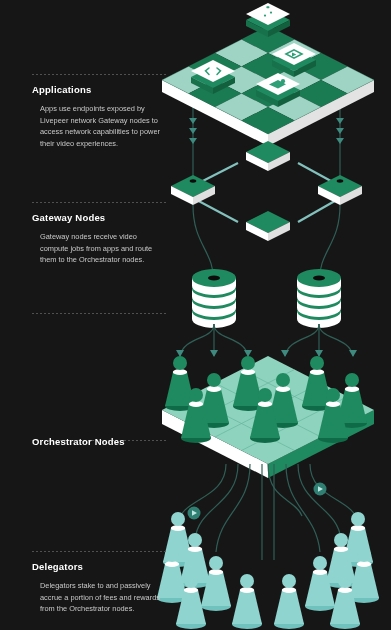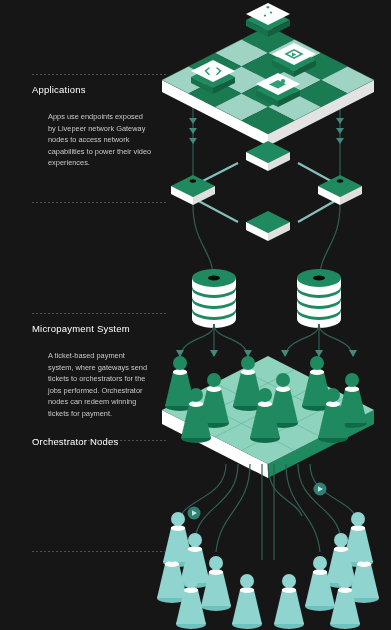--- a/index.html
+++ b/index.html
@@ -11,25 +11,25 @@
   #stage{position:absolute;inset:0;width:391px;height:630px;overflow:hidden;}
 
   
   .sect{position:absolute;left:32px;width:136px;}
   .divider{
     position:absolute;left:32px;width:134px;height:1px;
     background-image:repeating-linear-gradient(to right,#5a5a5a 0 2px,transparent 2px 4px);
     opacity:.85;
   }
   .sect h3{
-    margin:0 0 5px 0;font-size:9.5px;font-weight:400;color:#ffffff;
+    margin:0 0 5px 0;font-size:9.5px;font-weight:700;color:#ffffff;
     letter-spacing:.2px;line-height:1.2;
   }
   .sect p{
-    margin:16px;font-size:7.4px;line-height:1.55;color:#c9c9c9;font-weight:400;
+    margin:8px;font-size:7.4px;line-height:1.55;color:#c9c9c9;font-weight:400;
   }
 
   
   #art{position:absolute;left:150px;top:0;width:241px;height:630px;}
   svg{display:block;}
   .ln-dk{fill:none;stroke:#2f5f55;stroke-width:1.2;}
 </style>
 </head>
 <body>
 
@@ -282,29 +282,31 @@
   </svg>
   </div>
 
   <div class="divider" style="top:74px"></div>
   <div class="sect" style="top:84px">
     <h3>Applications</h3>
     <p>Apps use endpoints exposed by Livepeer network Gateway nodes to access network capabilities to power their video experiences.</p>
   </div>
 
   <div class="divider" style="top:202px"></div>
+  <div class="sect" style="top:212px">
+    <h3>Gateway Nodes</h3>
+    <p>Gateway nodes receive video compute jobs from apps and route them to the Orchestrator nodes.</p>
+  </div>
 
   <div class="divider" style="top:313px"></div>
-  <div class="sect" style="top:323px">
-    <h3>Micropayment System</h3>
-    <p>A ticket-based payment system, where gateways send tickets to orchestrators for the jobs performed. Orchestrator nodes can redeem winning tickets for payment.</p>
-  </div>
 
   <div class="divider" style="top:440px"></div>
   <div class="sect" style="top:436px">
     <h3>Orchestrator Nodes</h3>
   </div>
 
   <div class="divider" style="top:551px"></div>
   <div class="sect" style="top:561px">
+    <h3>Delegators</h3>
+    <p>Delegators stake to and passively accrue a portion of fees and rewards from the Orchestrator nodes.</p>
   </div>
 
 </div>
 
 </body></html>

